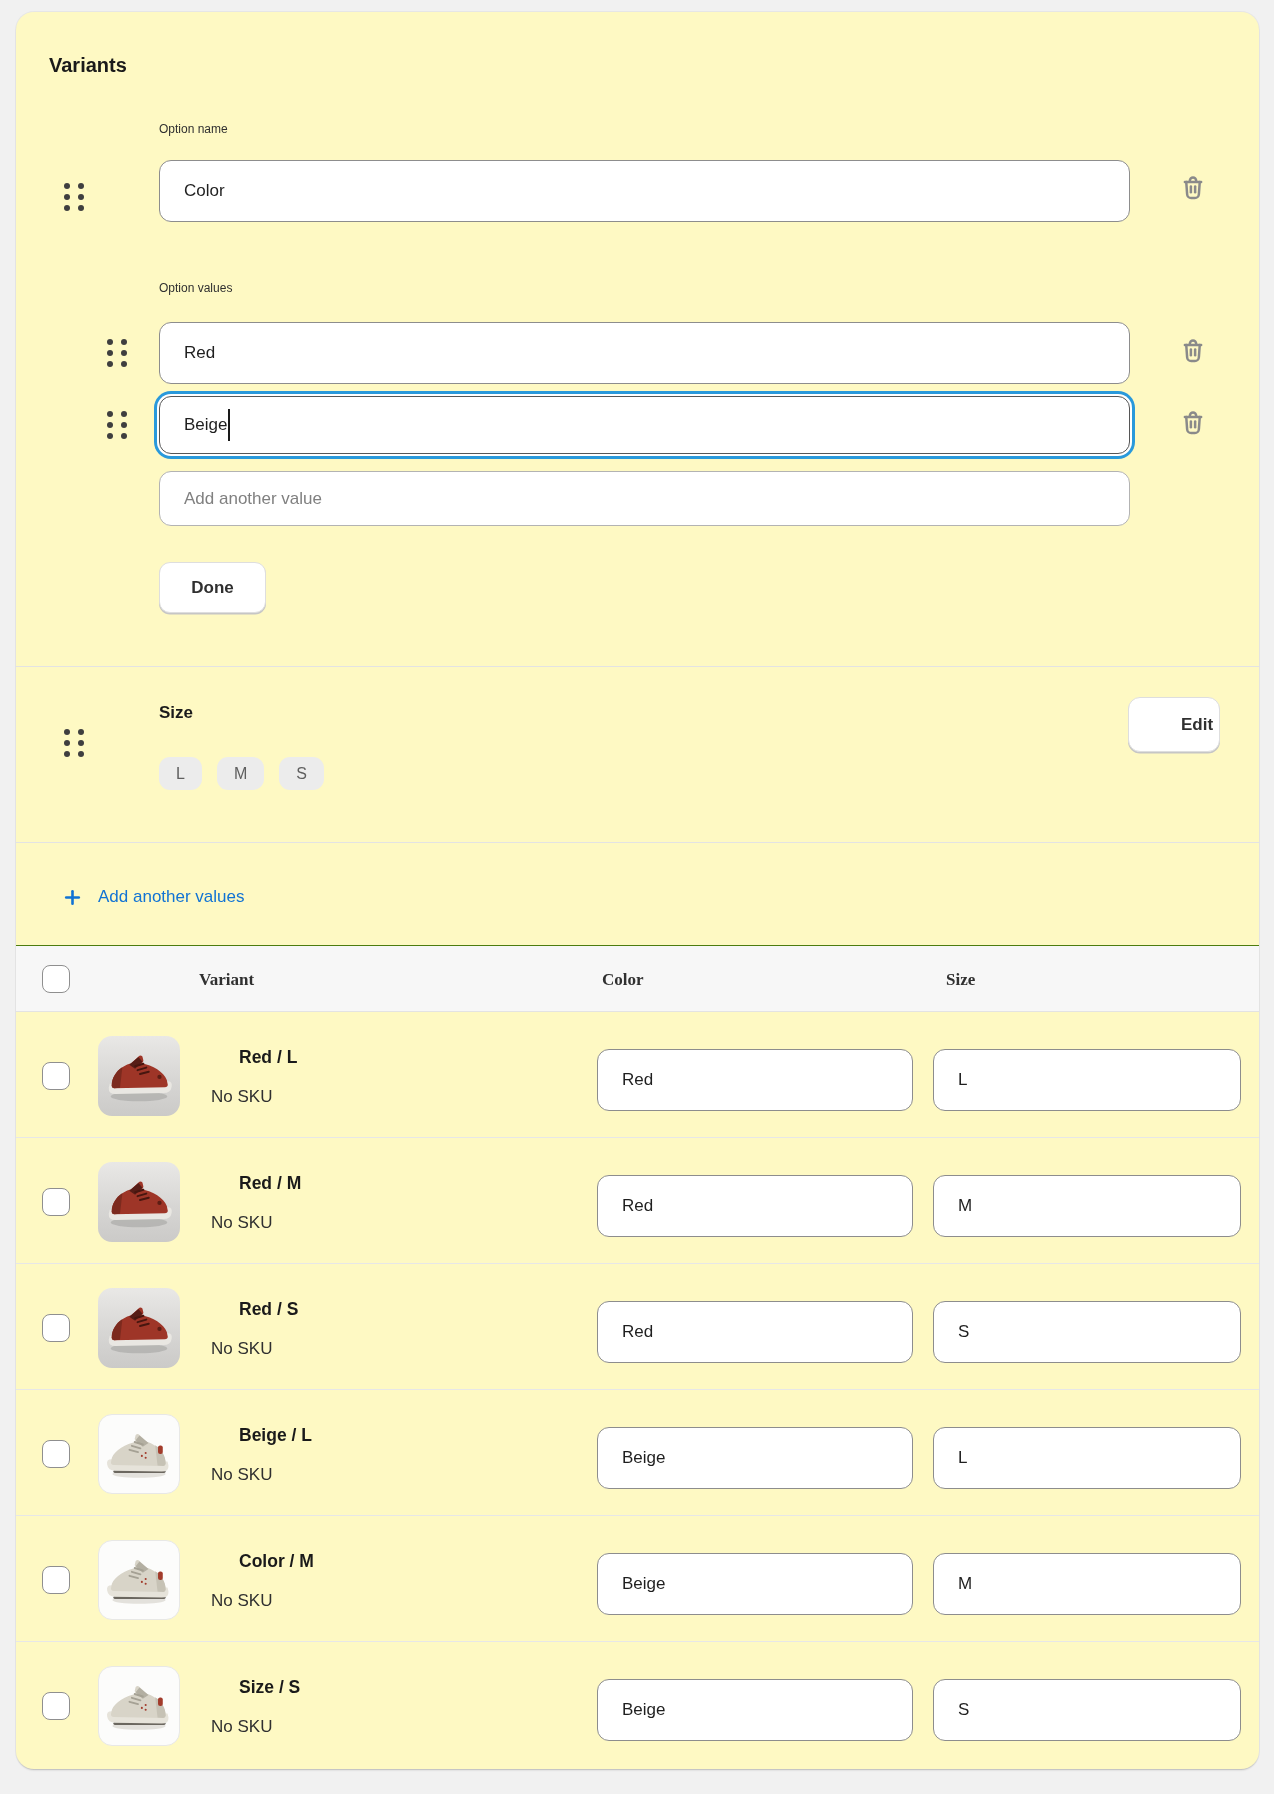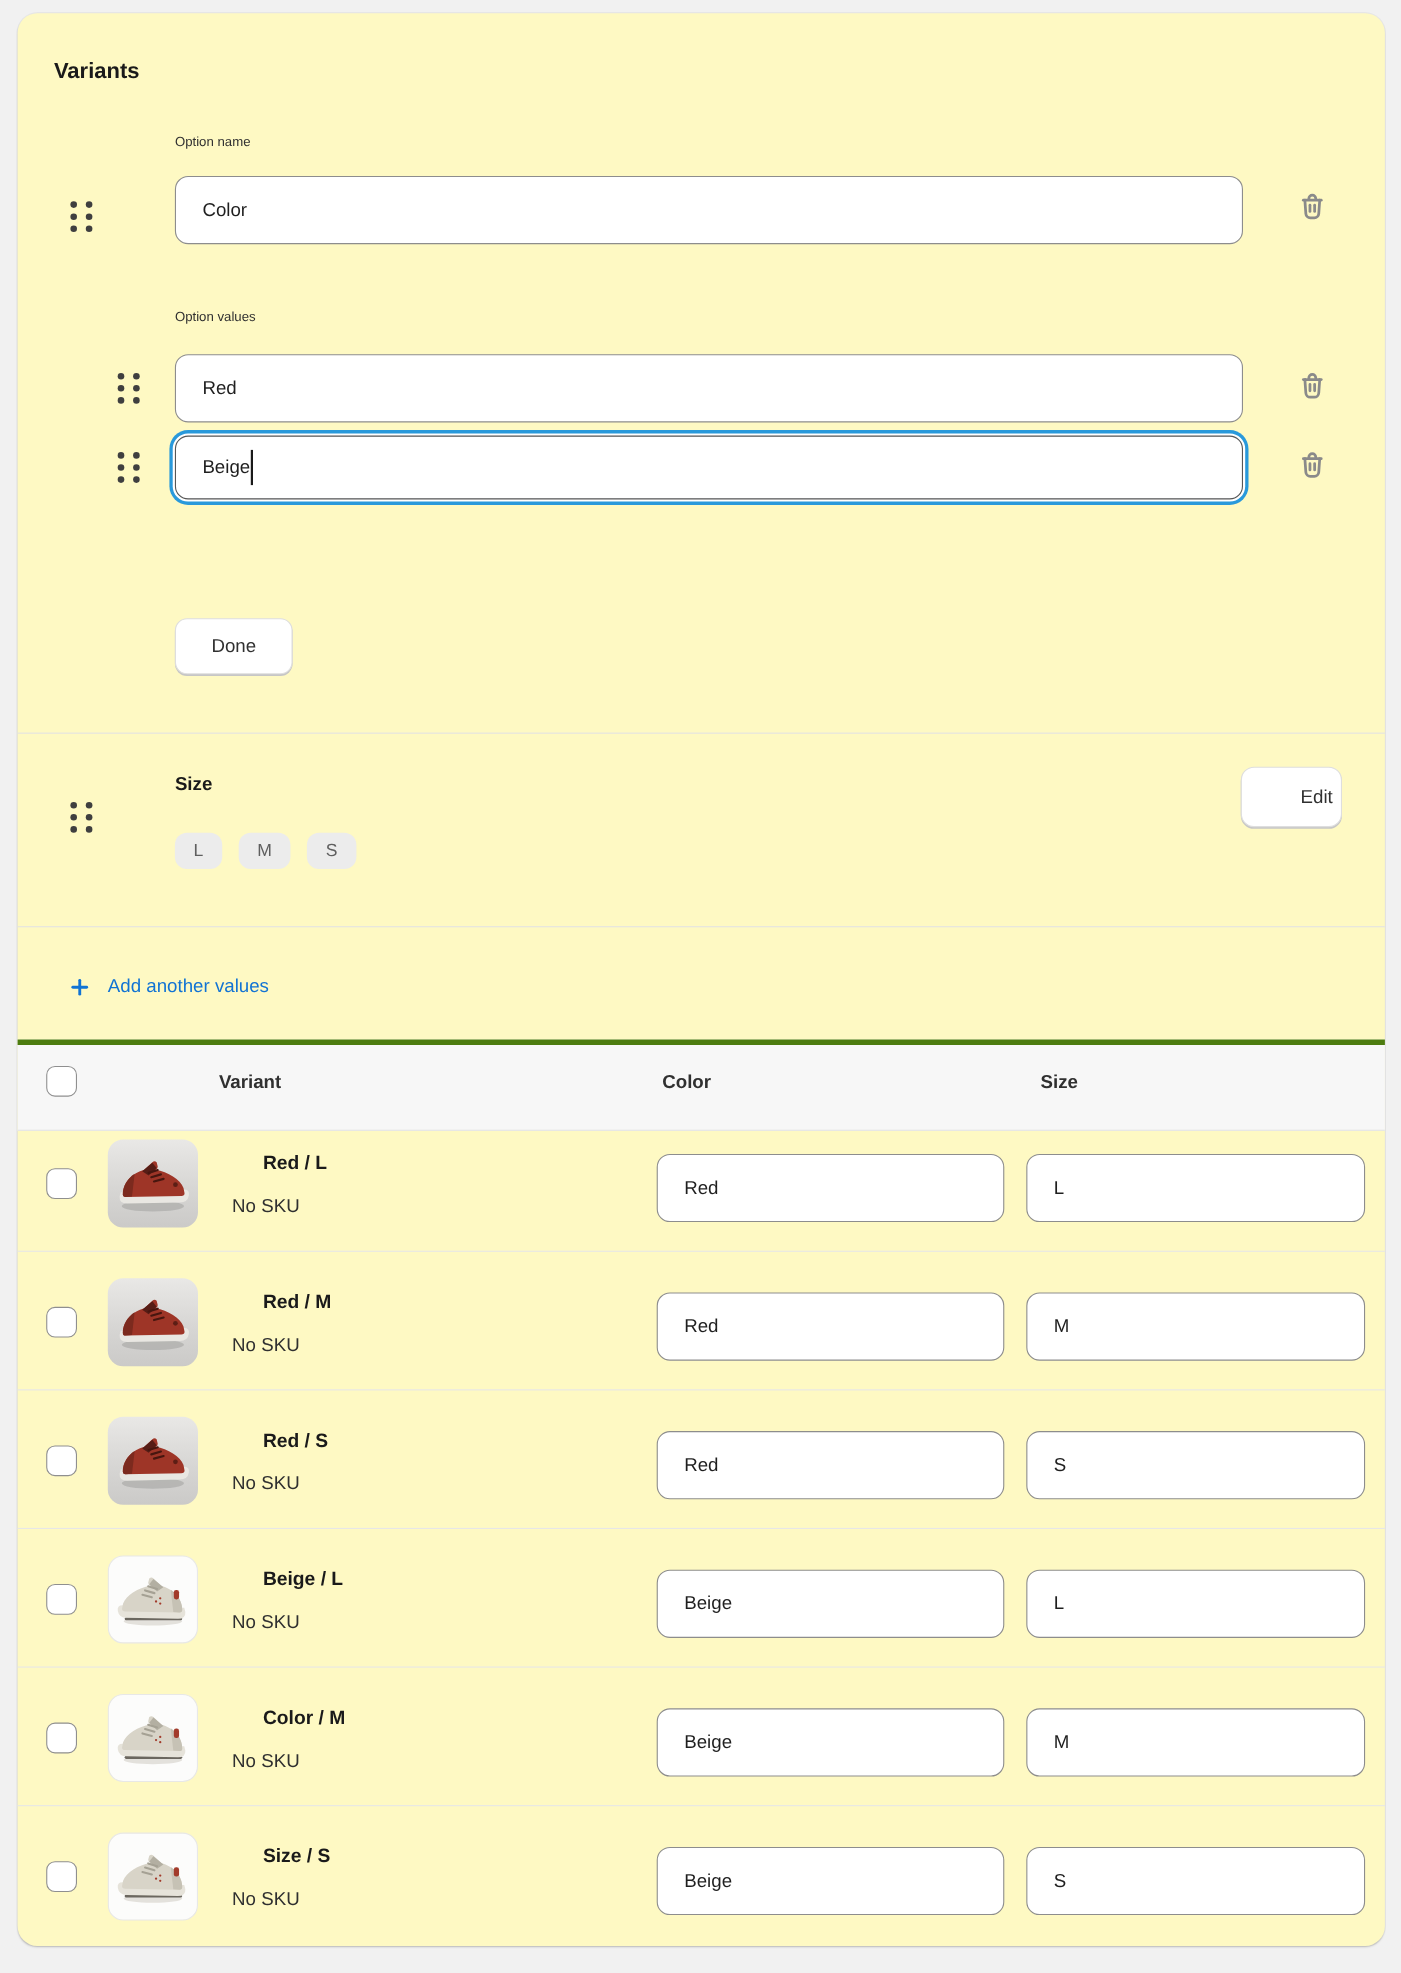--- a/index.html
+++ b/index.html
@@ -42,21 +42,21 @@
   .dh-size   { left:48px; top:717px; }
 
   .icon-btn { position:absolute; width:34px; height:34px; background:none; border:none; cursor:pointer;
               display:flex; align-items:center; justify-content:center; }
   .trash-1 { left:1160px; top:161px; }
   .trash-2 { left:1160px; top:324px; }
   .trash-3 { left:1160px; top:396px; }
 
   .btn {
     position:absolute; background:#fff; border:1px solid #dedede; border-radius:11px;
-    box-shadow:0 1.5px 0 0 #c6c6c6; font-family:inherit; font-size:17px; font-weight:400;
+    box-shadow:0 1.5px 0 0 #c6c6c6; font-family:inherit; font-size:17px; font-weight:700;
     color:#303030; cursor:pointer;
   }
   .done-btn { left:143px; top:550px; width:107px; height:51px; }
   .edit-btn { left:1112px; top:685px; width:92px; height:55px; border-radius:12px;padding-left:46px; }
 
   .divider { position:absolute; left:0; width:100%; height:1px; background:#e3e3e3; }
   .divider-a { top:654px; }
   .divider-b { top:830px; }
 
   .size-title { position:absolute; left:143px; top:691px; font-size:17px; font-weight:700; color:#1a1a1a; }
@@ -64,22 +64,22 @@
   .chip { height:33px; padding:0 17px; background:#ececec; border-radius:11px; color:#5f5f5f;
           font-size:16px; display:flex; align-items:center; justify-content:center; }
 
   .add-option { position:absolute; left:48px; top:868px; height:34px; display:flex; align-items:center;
                 gap:17px; background:none; border:none; cursor:pointer;
                 font-family:inherit; font-size:17px; color:var(--link,#1173d4); }
 
   .checkbox { display:block; width:28px; height:28px; background:#fff; border:1.5px solid #8f8f8f;
               border-radius:8px; cursor:pointer; }
 
-  .table-header { position:absolute; left:0; top:933px; width:100%; height:83px; background:var(--th-bg,#f7f7f7);
-                  border-top:5px solid #4d7c0f; border-bottom:1px solid #e3e3e3; }
+  .table-header { position:absolute; left:0; top:933px; width:100%; height:67px; background:var(--th-bg,#f7f7f7);
+                  border-top:1px solid #4d7c0f; border-bottom:1px solid #e3e3e3;font-family:Liberation Serif, serif; }
   .header-checkbox { position:absolute; left:26px; top:19px; }
   .th { position:absolute; top:22px; font-size:17px; font-weight:650; color:#303030; line-height:24px; }
   .th-variant { left:183px; }
   .th-color   { left:586px; }
   .th-size    { left:930px; }
 
   .rows { position:absolute; left:0; top:1000px; width:100%; }
   .row { position:relative; width:100%; height:126px; border-bottom:1px solid #e7e7e7; }
   .row:last-child { border-bottom:none; }
   .row-checkbox { position:absolute; left:26px; top:50px; }
@@ -155,20 +155,21 @@
     <button class="icon-btn trash-3">
       <svg width="30" height="30" viewBox="0 0 24 24" fill="none" stroke="#8a8a8a" stroke-width="2" stroke-linecap="round" stroke-linejoin="round">
         <path d="M9.5 5 V4.4 A2.5 2.5 0 0 1 14.5 4.4 V5"></path>
           <path d="M5.5 5.6 H18.5"></path>
         <path d="M6.6 5.6 L7.3 15.4 A3.2 3.2 0 0 0 10.5 18.4 H13.5 A3.2 3.2 0 0 0 16.7 15.4 L17.4 5.6"></path>
         <path d="M10.3 9.2 v4.6"></path>
           <path d="M13.7 9.2 v4.6"></path>
       </svg>
     </button>
 
+    <input class="text-input add-value-input" placeholder="Add another value" style="">
 
     <button class="btn done-btn">Done</button>
 
     <div class="divider divider-a"></div>
 
     <div class="drag-handle dh-size">
         <i></i>
         <i></i>
         <i></i>
         <i></i>

